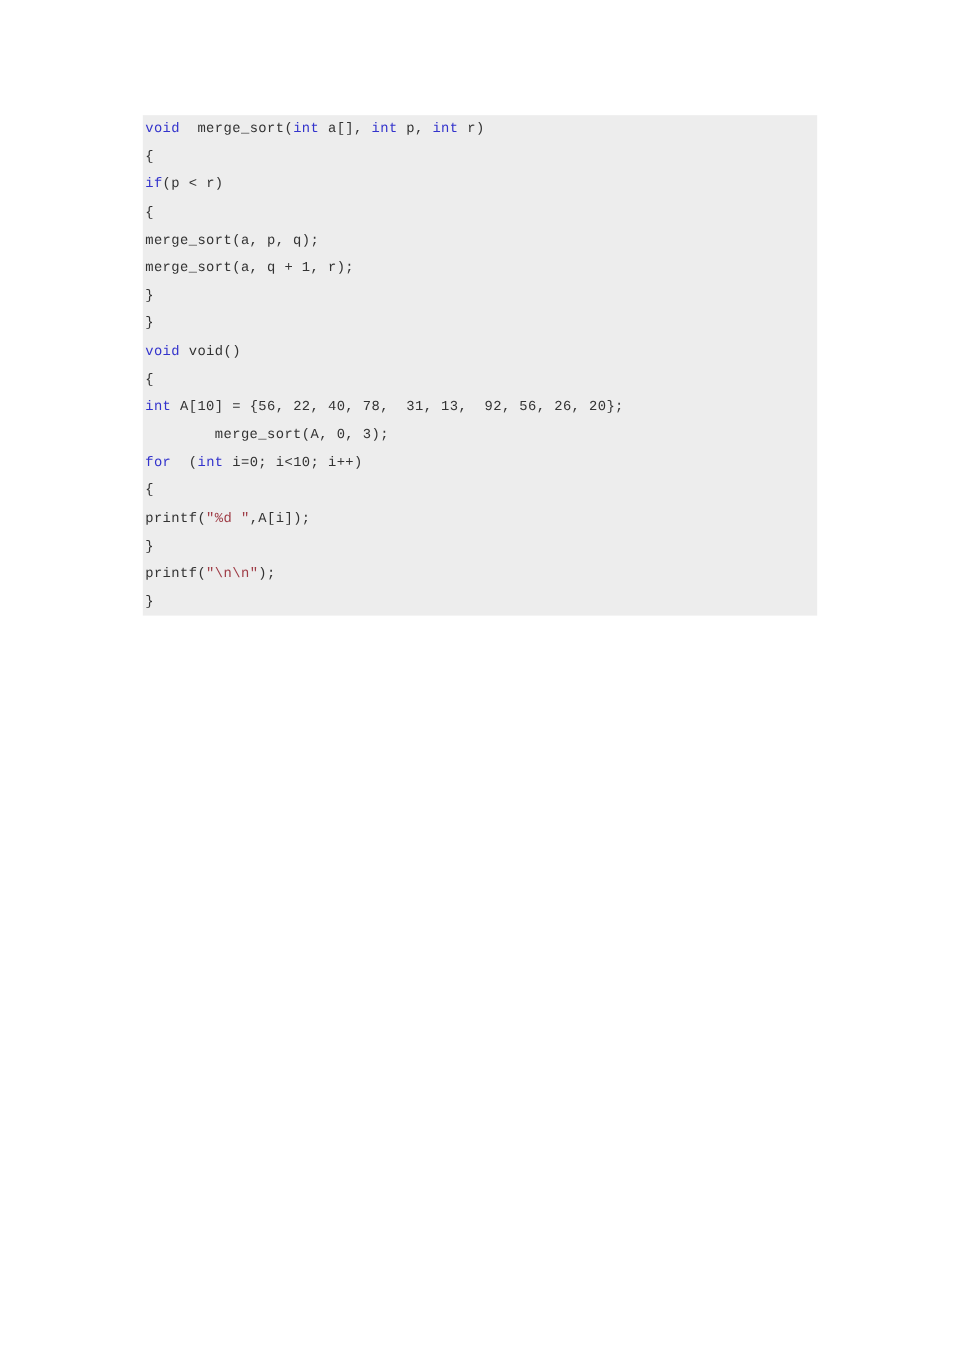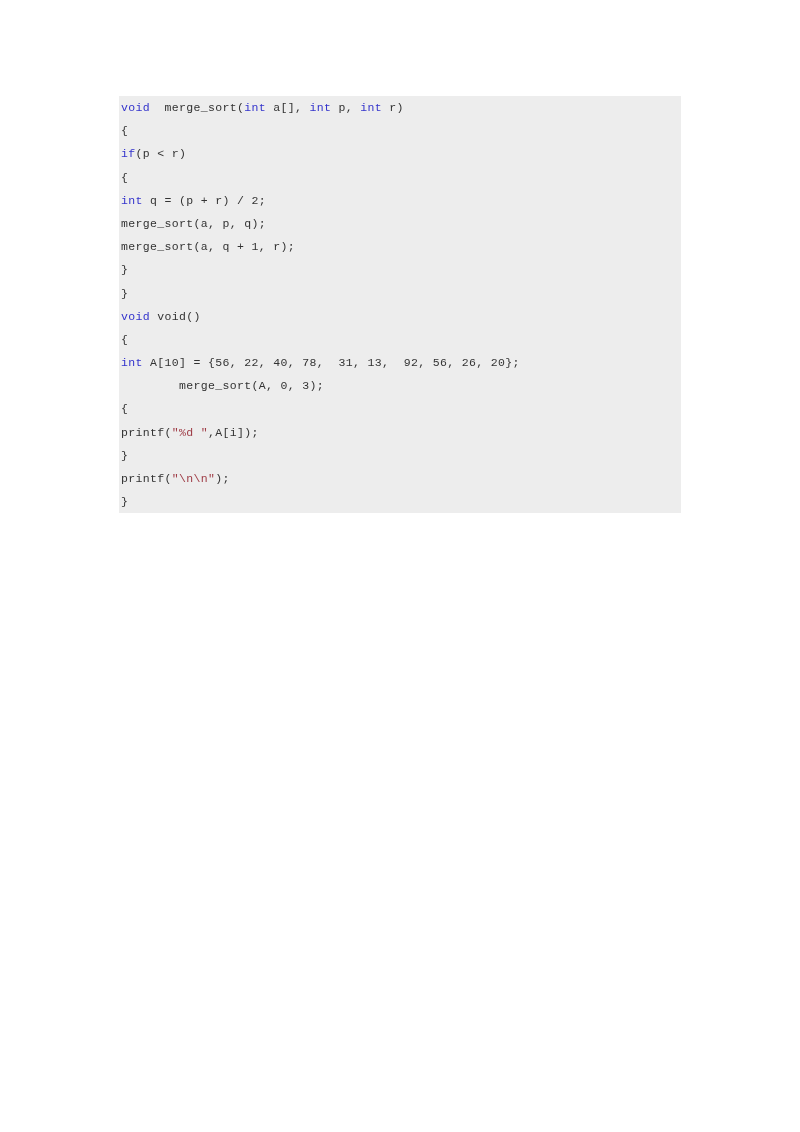--- a/index.html
+++ b/index.html
@@ -55,28 +55,28 @@
 </style>
 </head>
 <body>
 
 <div id="page">
   <div id="code-panel">
       <div class="code-line"><span class="kw">void</span><span class="plain">  merge_sort(</span><span class="kw">int</span><span class="plain"> a[], </span><span class="kw">int</span><span class="plain"> p, </span><span class="kw">int</span><span class="plain"> r)</span></div>
       <div class="code-line"><span class="plain">{</span></div>
       <div class="code-line"><span class="kw">if</span><span class="plain">(p &lt; r)</span></div>
       <div class="code-line"><span class="plain">{</span></div>
-      <div class="code-line"><span class="kw">int</span><span class="plain"> q = (p + r) / 2;</span></div>
       <div class="code-line"><span class="plain">merge_sort(a, p, q);</span></div>
       <div class="code-line"><span class="plain">merge_sort(a, q + 1, r);</span></div>
       <div class="code-line"><span class="plain">}</span></div>
       <div class="code-line"><span class="plain">}</span></div>
       <div class="code-line"><span class="kw">void</span><span class="plain"> void()</span></div>
       <div class="code-line"><span class="plain">{</span></div>
       <div class="code-line"><span class="kw">int</span><span class="plain"> A[10] = {56, 22, 40, 78,  31, 13,  92, 56, 26, 20};</span></div>
       <div class="code-line"><span class="plain">        merge_sort(A, 0, 3);</span></div>
+      <div class="code-line"><span class="kw">for</span><span class="plain">  (</span><span class="kw">int</span><span class="plain"> i=0; i&lt;10; i++)</span></div>
       <div class="code-line"><span class="plain">{</span></div>
       <div class="code-line"><span class="plain">printf(</span><span class="str">"%d "</span><span class="plain">,A[i]);</span></div>
       <div class="code-line"><span class="plain">}</span></div>
       <div class="code-line"><span class="plain">printf(</span><span class="str">"\n\n"</span><span class="plain">);</span></div>
       <div class="code-line"><span class="plain">}</span></div>
     </div>
 </div>
 
 </body></html>

